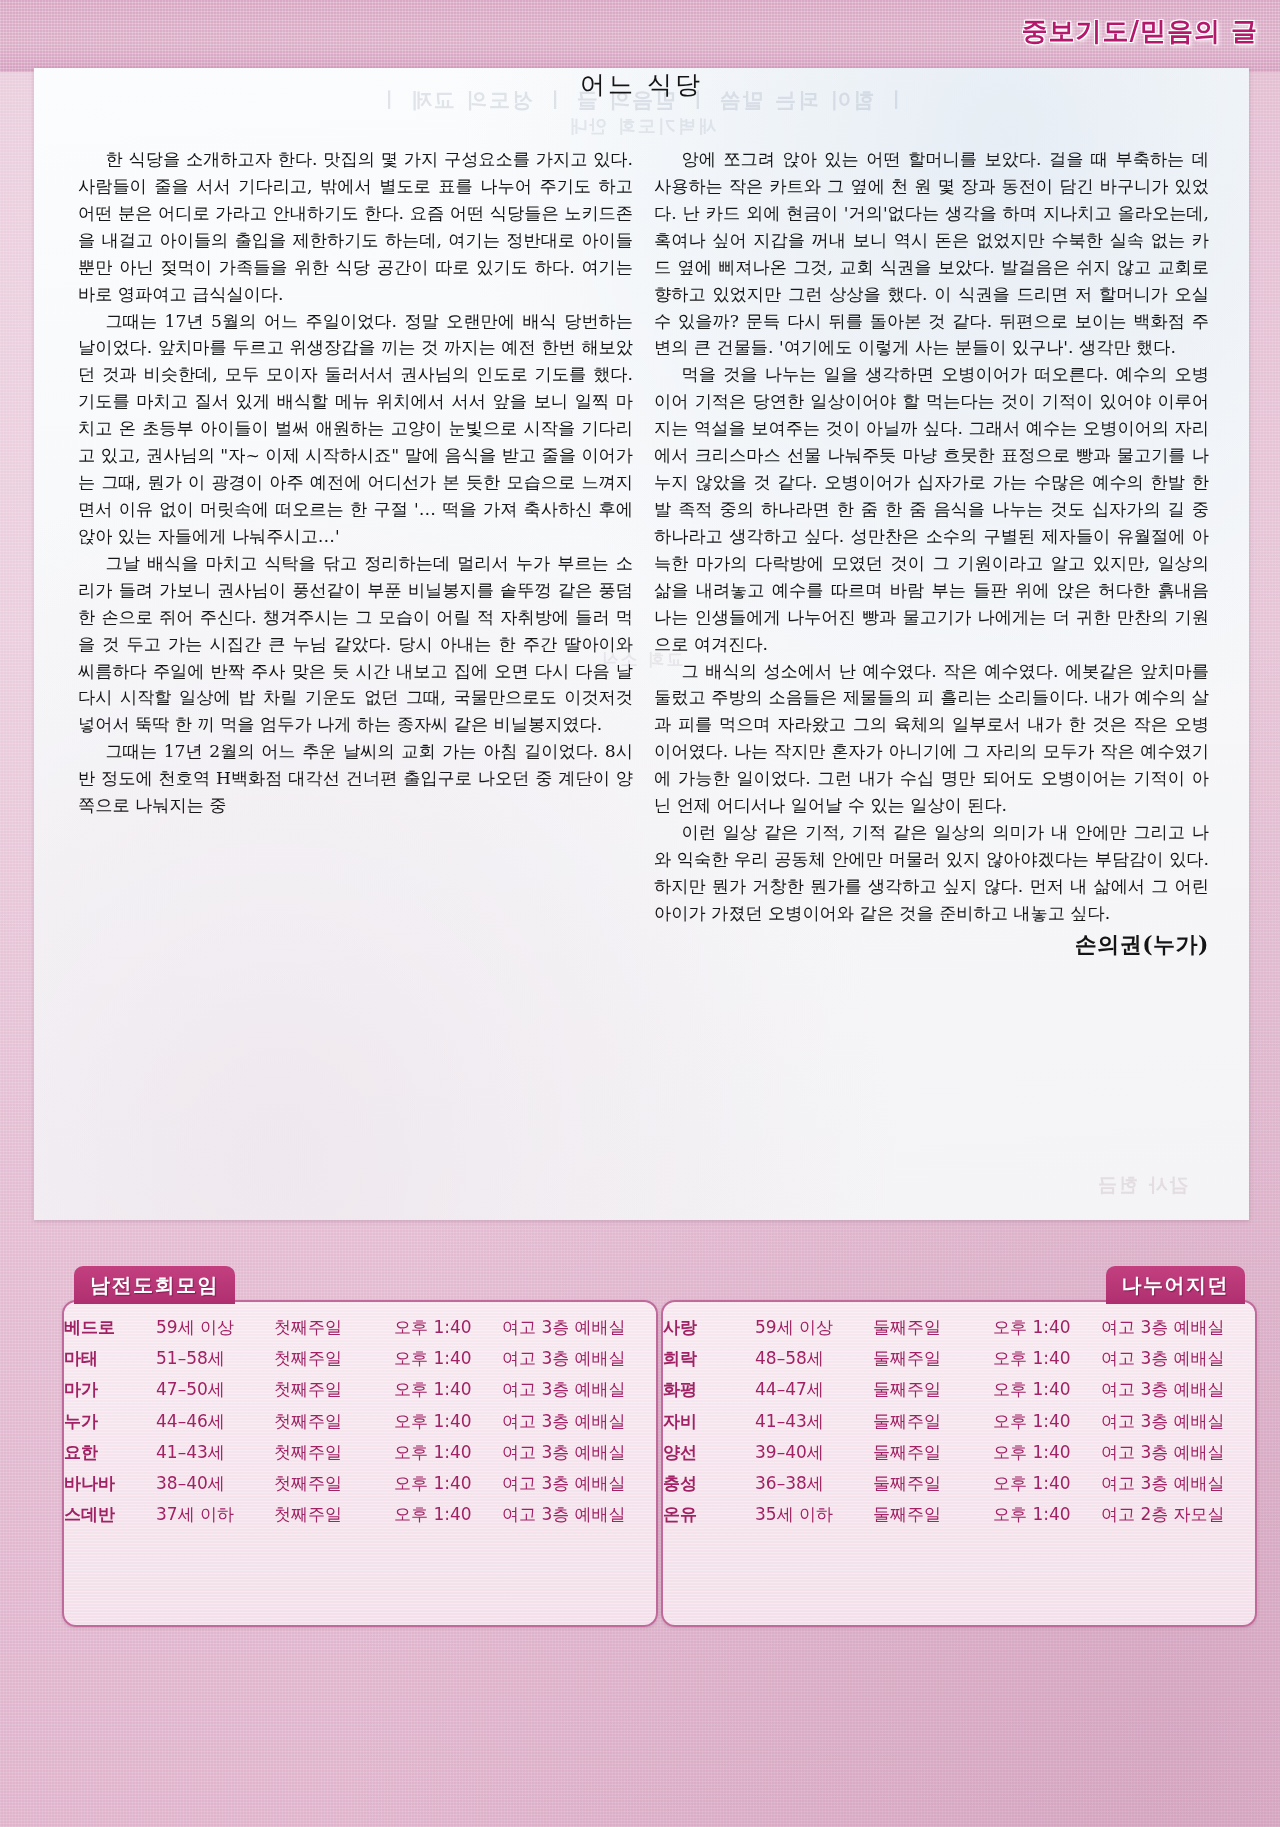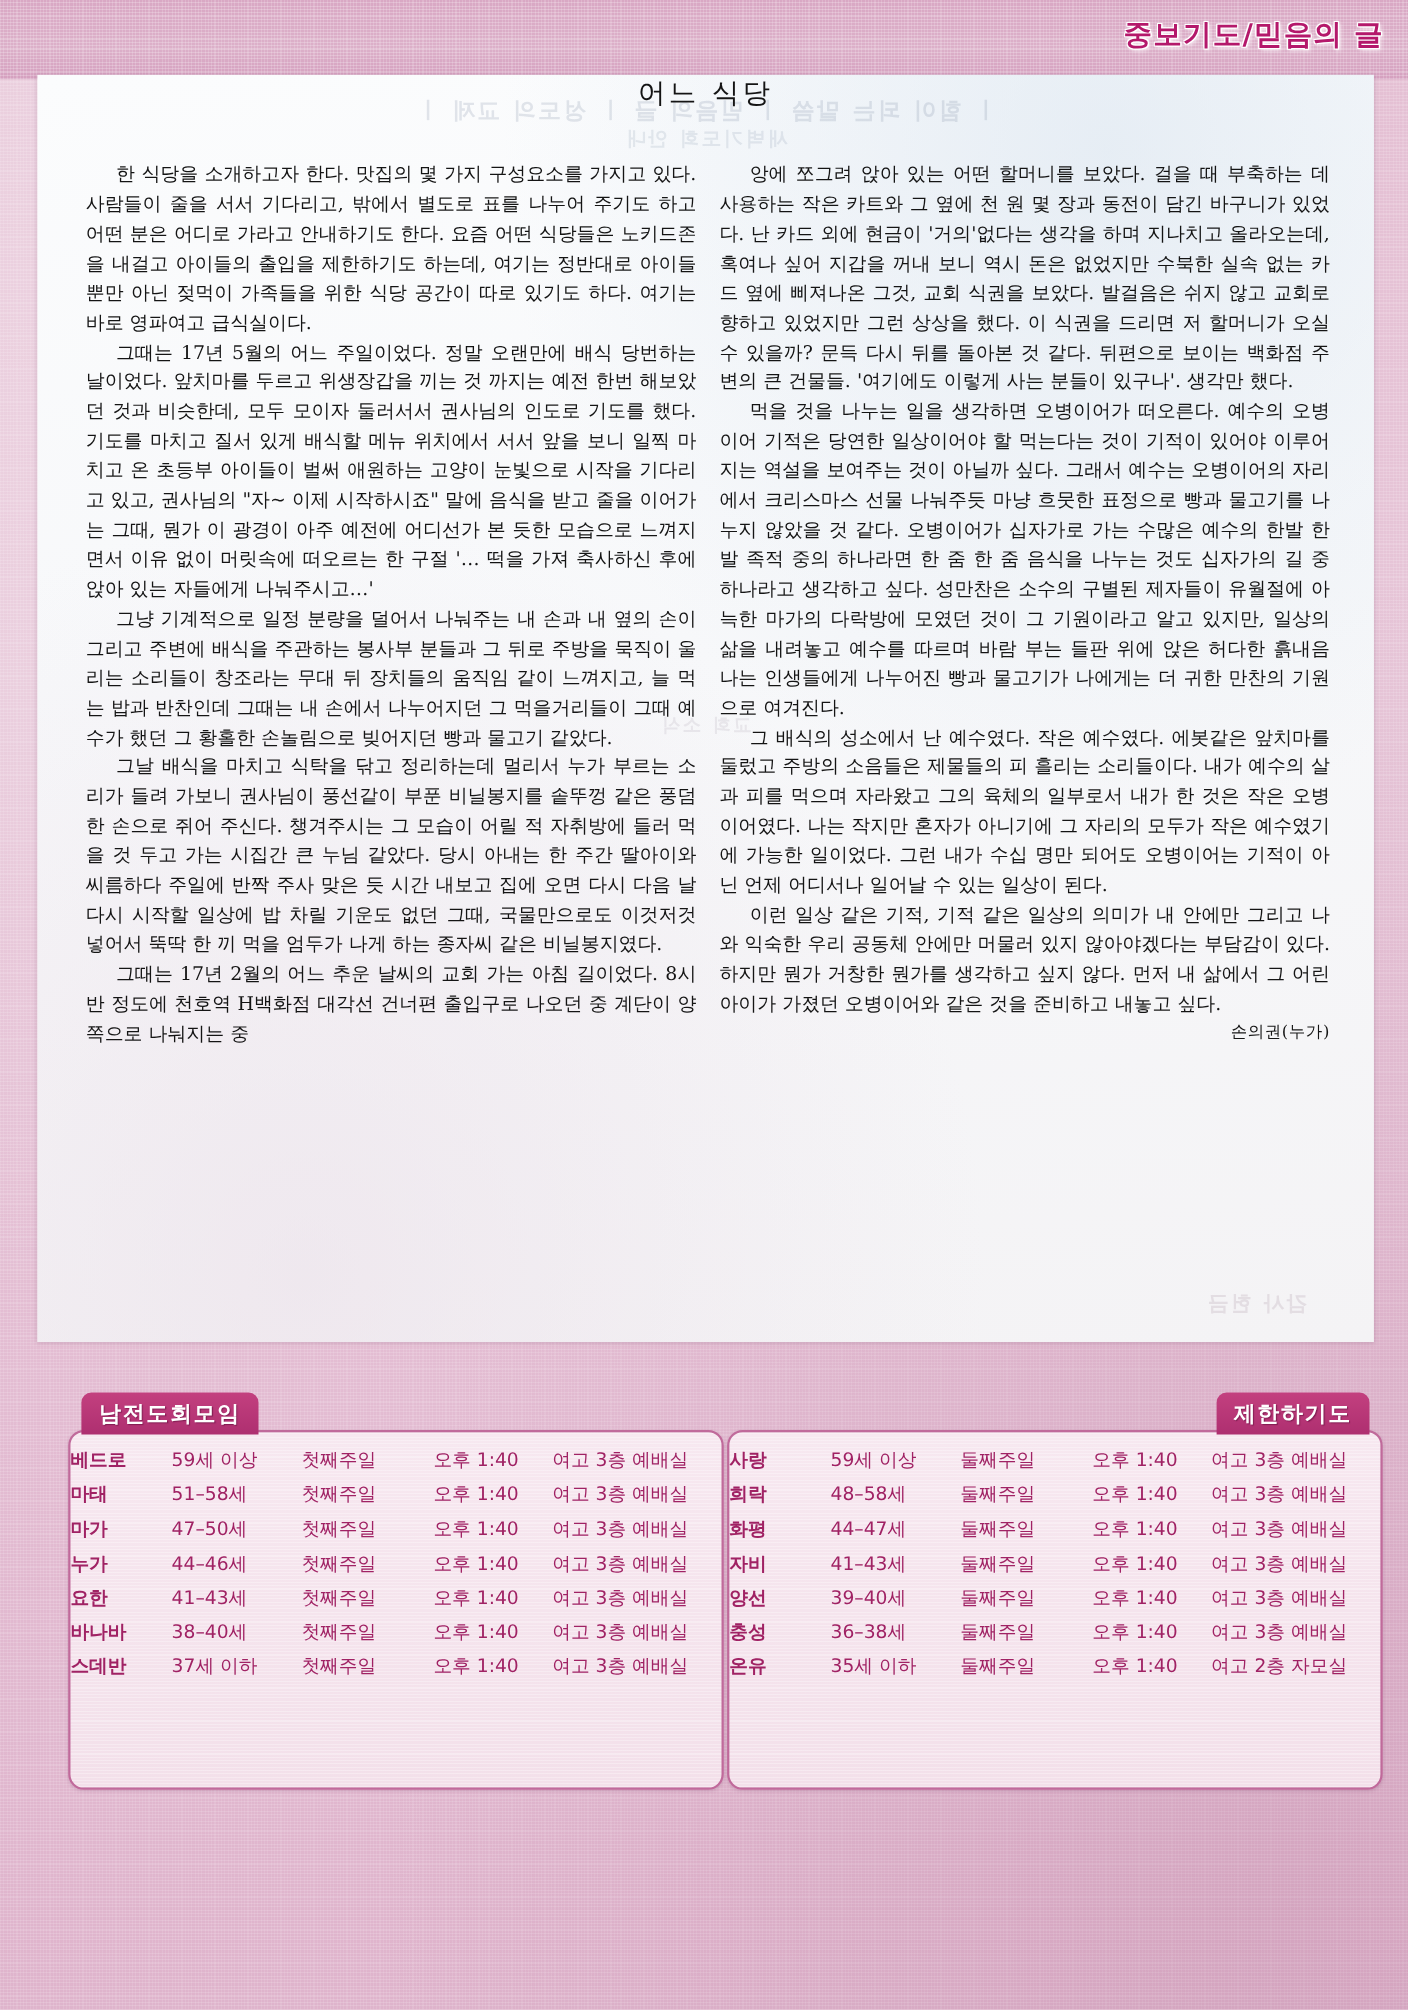--- a/index.html
+++ b/index.html
@@ -111,22 +111,22 @@
     font-size: 17.2px;
     line-height: 1.565;
     color: #141414;
     text-align: justify;
     text-justify: inter-character;
     word-break: break-all;
   }
   .col p { margin: 0; text-indent: 1.6em; }
   .signature {
     text-align: right;
-    font-weight: normal;
-    font-size: 15px;
+    font-weight: bold;
+    font-size: 22px;
     margin-top: 2px;
     text-indent: 0;
     letter-spacing: .5px;
   }
 
   
   .tables-zone {
     position: absolute;
     left: 52px; top: 1252px;
     width: 1215px; height: 545px;
@@ -197,21 +197,20 @@
   <div class="ghost-row ghost-2">새벽기도회 안내</div>
   <div class="ghost-row ghost-3">교회 소식</div>
   <div class="ghost-row ghost-4">감사 헌금</div>
 
   <div class="article-title">어느 식당</div>
 
   <div class="columns">
     <div class="col">
       <p>한 식당을 소개하고자 한다. 맛집의 몇 가지 구성요소를 가지고 있다. 사람들이 줄을 서서 기다리고, 밖에서 별도로 표를 나누어 주기도 하고 어떤 분은 어디로 가라고 안내하기도 한다. 요즘 어떤 식당들은 노키드존을 내걸고 아이들의 출입을 제한하기도 하는데, 여기는 정반대로 아이들뿐만 아닌 젖먹이 가족들을 위한 식당 공간이 따로 있기도 하다. 여기는 바로 영파여고 급식실이다.</p>
       <p>그때는 17년 5월의 어느 주일이었다. 정말 오랜만에 배식 당번하는 날이었다. 앞치마를 두르고 위생장갑을 끼는 것 까지는 예전 한번 해보았던 것과 비슷한데, 모두 모이자 둘러서서 권사님의 인도로 기도를 했다. 기도를 마치고 질서 있게 배식할 메뉴 위치에서 서서 앞을 보니 일찍 마치고 온 초등부 아이들이 벌써 애원하는 고양이 눈빛으로 시작을 기다리고 있고, 권사님의 "자~ 이제 시작하시죠" 말에 음식을 받고 줄을 이어가는 그때, 뭔가 이 광경이 아주 예전에 어디선가 본 듯한 모습으로 느껴지면서 이유 없이 머릿속에 떠오르는 한 구절 '… 떡을 가져 축사하신 후에 앉아 있는 자들에게 나눠주시고…'</p>
-      <p>그냥 기계적으로 일정 분량을 덜어서 나눠주는 내 손과 내 옆의 손이 그리고 주변에 배식을 주관하는 봉사부 분들과 그 뒤로 주방을 묵직이 울리는 소리들이 창조라는 무대 뒤 장치들의 움직임 같이 느껴지고, 늘 먹는 밥과 반찬인데 그때는 내 손에서 나누어지던 그 먹을거리들이 그때 예수가 했던 그 황홀한 손놀림으로 빚어지던 빵과 물고기 같았다.</p>
       <p>그날 배식을 마치고 식탁을 닦고 정리하는데 멀리서 누가 부르는 소리가 들려 가보니 권사님이 풍선같이 부푼 비닐봉지를 솥뚜껑 같은 풍덤한 손으로 쥐어 주신다. 챙겨주시는 그 모습이 어릴 적 자취방에 들러 먹을 것 두고 가는 시집간 큰 누님 같았다. 당시 아내는 한 주간 딸아이와 씨름하다 주일에 반짝 주사 맞은 듯 시간 내보고 집에 오면 다시 다음 날 다시 시작할 일상에 밥 차릴 기운도 없던 그때, 국물만으로도 이것저것 넣어서 뚝딱 한 끼 먹을 엄두가 나게 하는 종자씨 같은 비닐봉지였다.</p>
       <p>그때는 17년 2월의 어느 추운 날씨의 교회 가는 아침 길이었다. 8시 반 정도에 천호역 H백화점 대각선 건너편 출입구로 나오던 중 계단이 양쪽으로 나눠지는 중</p>
     </div>
     <div class="col">
       <p>앙에 쪼그려 앉아 있는 어떤 할머니를 보았다. 걸을 때 부축하는 데 사용하는 작은 카트와 그 옆에 천 원 몇 장과 동전이 담긴 바구니가 있었다. 난 카드 외에 현금이 '거의'없다는 생각을 하며 지나치고 올라오는데, 혹여나 싶어 지갑을 꺼내 보니 역시 돈은 없었지만 수북한 실속 없는 카드 옆에 삐져나온 그것, 교회 식권을 보았다. 발걸음은 쉬지 않고 교회로 향하고 있었지만 그런 상상을 했다. 이 식권을 드리면 저 할머니가 오실 수 있을까? 문득 다시 뒤를 돌아본 것 같다. 뒤편으로 보이는 백화점 주변의 큰 건물들. '여기에도 이렇게 사는 분들이 있구나'. 생각만 했다.</p>
       <p>먹을 것을 나누는 일을 생각하면 오병이어가 떠오른다. 예수의 오병이어 기적은 당연한 일상이어야 할 먹는다는 것이 기적이 있어야 이루어지는 역설을 보여주는 것이 아닐까 싶다. 그래서 예수는 오병이어의 자리에서 크리스마스 선물 나눠주듯 마냥 흐뭇한 표정으로 빵과 물고기를 나누지 않았을 것 같다. 오병이어가 십자가로 가는 수많은 예수의 한발 한발 족적 중의 하나라면 한 줌 한 줌 음식을 나누는 것도 십자가의 길 중 하나라고 생각하고 싶다. 성만찬은 소수의 구별된 제자들이 유월절에 아늑한 마가의 다락방에 모였던 것이 그 기원이라고 알고 있지만, 일상의 삶을 내려놓고 예수를 따르며 바람 부는 들판 위에 앉은 허다한 흙내음 나는 인생들에게 나누어진 빵과 물고기가 나에게는 더 귀한 만찬의 기원으로 여겨진다.</p>
       <p>그 배식의 성소에서 난 예수였다. 작은 예수였다. 에봇같은 앞치마를 둘렀고 주방의 소음들은 제물들의 피 흘리는 소리들이다. 내가 예수의 살과 피를 먹으며 자라왔고 그의 육체의 일부로서 내가 한 것은 작은 오병이어였다. 나는 작지만 혼자가 아니기에 그 자리의 모두가 작은 예수였기에 가능한 일이었다. 그런 내가 수십 명만 되어도 오병이어는 기적이 아닌 언제 어디서나 일어날 수 있는 일상이 된다.</p>
       <p>이런 일상 같은 기적, 기적 같은 일상의 의미가 내 안에만 그리고 나와 익숙한 우리 공동체 안에만 머물러 있지 않아야겠다는 부담감이 있다. 하지만 뭔가 거창한 뭔가를 생각하고 싶지 않다. 먼저 내 삶에서 그 어린아이가 가졌던 오병이어와 같은 것을 준비하고 내놓고 싶다.</p>
       <p class="signature">손의권(누가)</p>
     </div>
@@ -270,21 +269,21 @@
             <td class="c-name">스데반</td>
             <td class="c-age">37세 이하</td>
             <td class="c-when">첫째주일</td>
             <td class="c-time">오후 1:40</td>
             <td class="c-place">여고 3층 예배실</td>
           </tr>
         </tbody>
     </table>
   </div>
 
-  <div class="tbl-header hdr-right">제한하기도</div>
+  <div class="tbl-header hdr-right">나누어지던</div>
   <div class="tbl tbl-right">
     <table class="sched" id="women-table">
       <tbody>
           <tr>
             <td class="c-name">사랑</td>
             <td class="c-age">59세 이상</td>
             <td class="c-when">둘째주일</td>
             <td class="c-time">오후 1:40</td>
             <td class="c-place">여고 3층 예배실</td>
           </tr>

